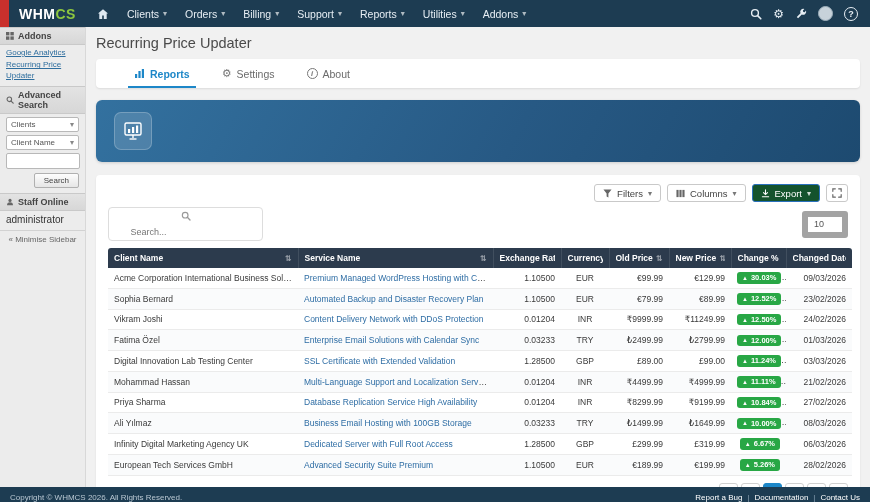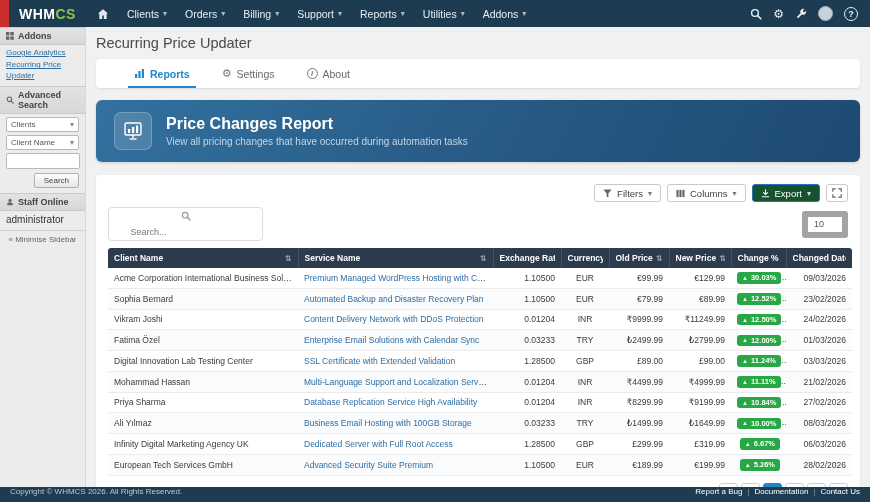--- a/index.html
+++ b/index.html
@@ -77,21 +77,21 @@
   .badge { display:inline-flex; align-items:center; gap:3px; background:#28a745; color:#fff; font-size:7.5px; font-weight:bold; padding:2px 5px; border-radius:3px; line-height:1; }
   .badge-arrow { font-size:6px; }
 
   .table-footer { display:flex; justify-content:space-between; align-items:center; margin-top:7px; }
   .summary { font-size:9.5px; color:#555; }
   .pagination { display:flex; gap:3px; }
   .page-btn { min-width:19px; height:19px; display:flex; align-items:center; justify-content:center; border:1px solid #d0d0d0; border-radius:3px; font-size:9px; color:#555; background:#fff; cursor:pointer; padding:0 4px; }
   .page-btn.active { background:#1d87c8; border-color:#1d87c8; color:#fff; font-weight:bold; }
 
   
-  .bottombar { position:absolute; left:0; right:0; bottom:0; height:15px; background:#1d3c52; display:flex; align-items:flex-start; justify-content:space-between; padding:0 10px; }
+  .bottombar { position:absolute; left:0; right:0; bottom:0; height:15px; background:#1d3c52; display:flex; align-items:flex-end; justify-content:space-between; padding:0 10px; }
   .copyright { font-size:8px; color:#b9c7d2; }
   .bottom-links { display:flex; align-items:center; gap:5px; font-size:8px; }
   .bottom-link { color:#fff; }
   .sep { color:#8aa0b2; }
 </style>
 </head>
 <body>
 
 <div class="navbar">
   <div class="nav-accent"></div>
@@ -225,24 +225,20 @@
     <div class="banner-icon-box">
       <svg width="20" height="20" viewBox="0 0 20 20">
           <rect x="2" y="2" width="16" height="12" rx="1.5" fill="none" stroke="#fff" stroke-width="1.4"></rect>
           <rect x="5" y="8" width="2.2" height="4" fill="#fff"></rect>
           <rect x="9" y="6" width="2.2" height="6" fill="#fff"></rect>
           <rect x="13" y="4.5" width="2.2" height="7.5" fill="#fff"></rect>
           <line x1="10" y1="14" x2="10" y2="17" stroke="#fff" stroke-width="1.4"></line>
           <line x1="6.5" y1="18" x2="13.5" y2="18" stroke="#fff" stroke-width="1.4"></line>
         </svg>
     </div>
-    <div>
-      <div class="banner-title">Price Changes Report</div>
-      <div class="banner-sub">View all pricing changes that have occurred during automation tasks</div>
-    </div>
   </div>
 
   <div class="table-card">
     <div class="toolbar-row">
       <div class="tool-btn">
         <svg width="9" height="9" viewBox="0 0 10 10">
             <path d="M0.5 0.5h9L6 5v4.5l-2-1.2V5z" fill="#666"></path>
           </svg>
         <span>Filters</span>
         <span class="caret">▾</span>

